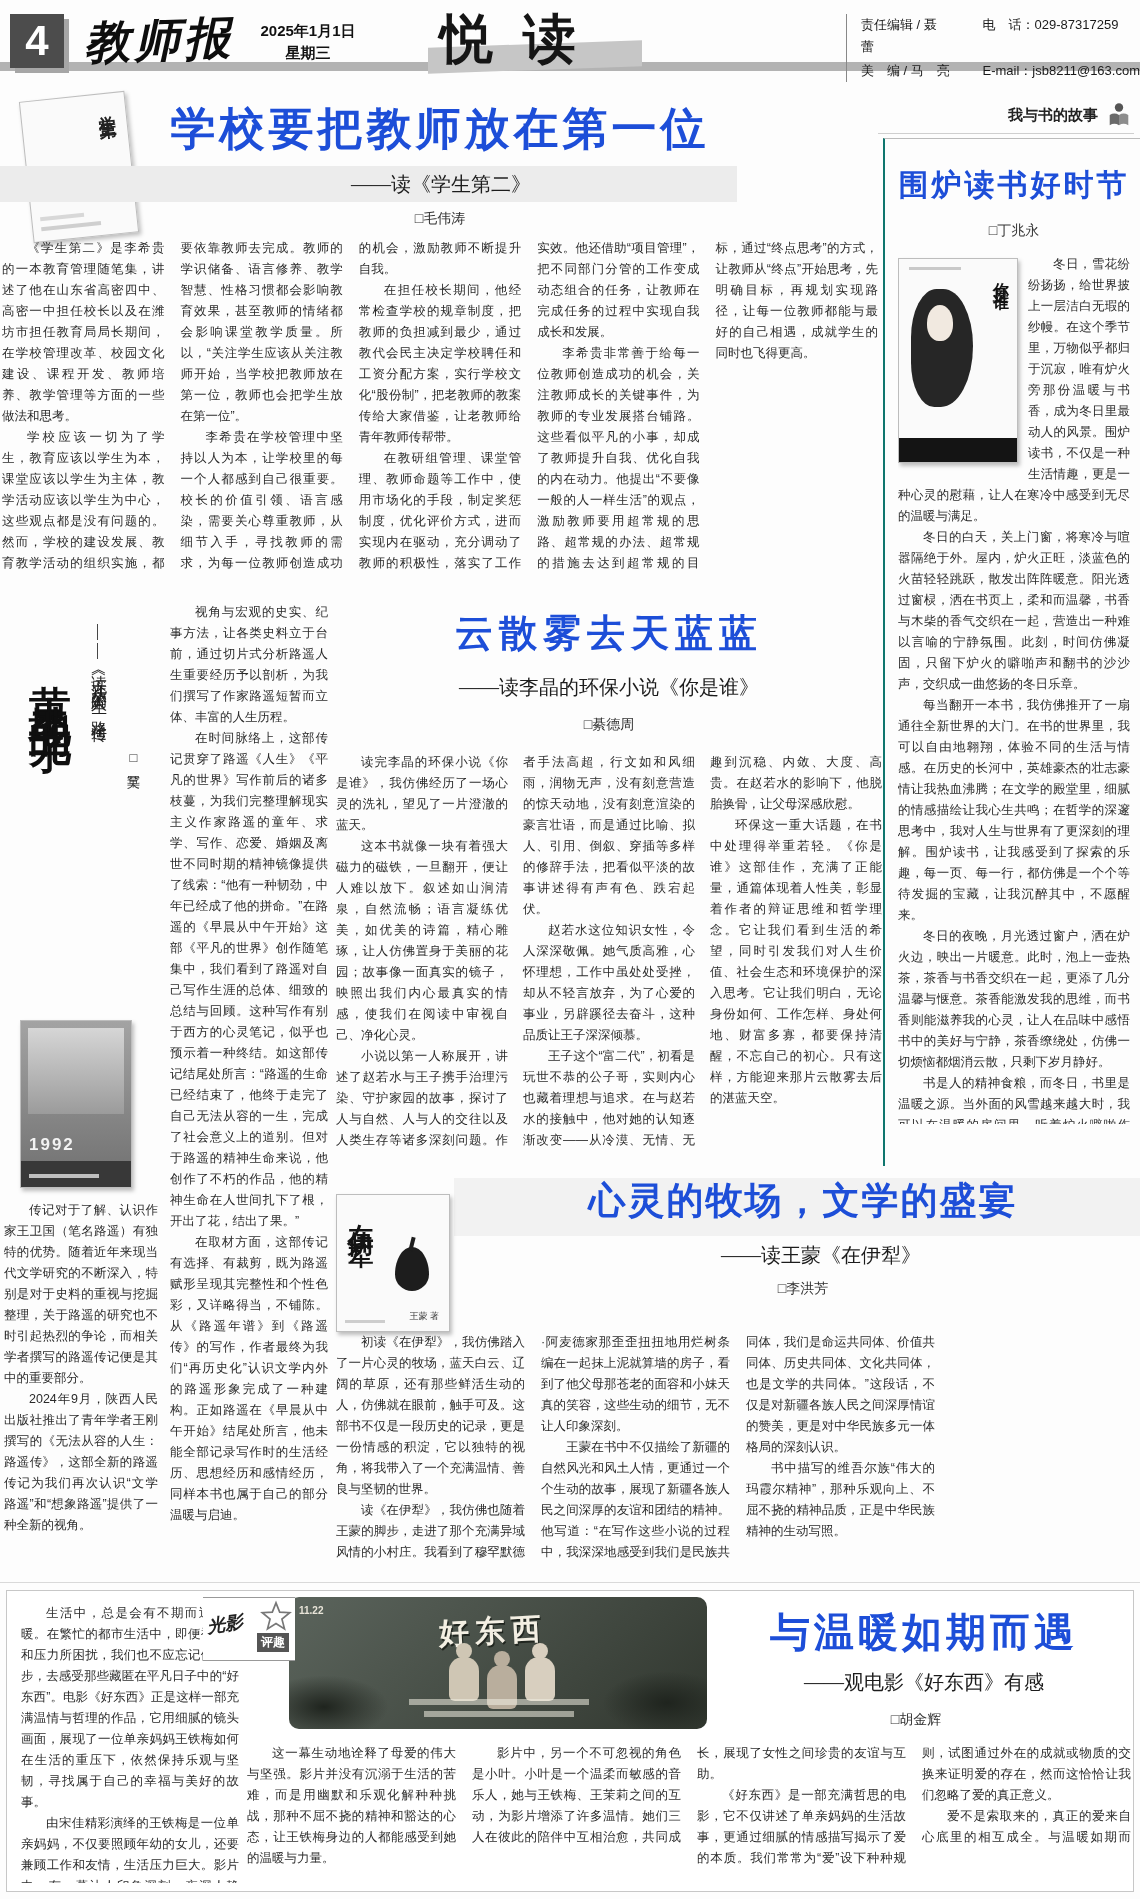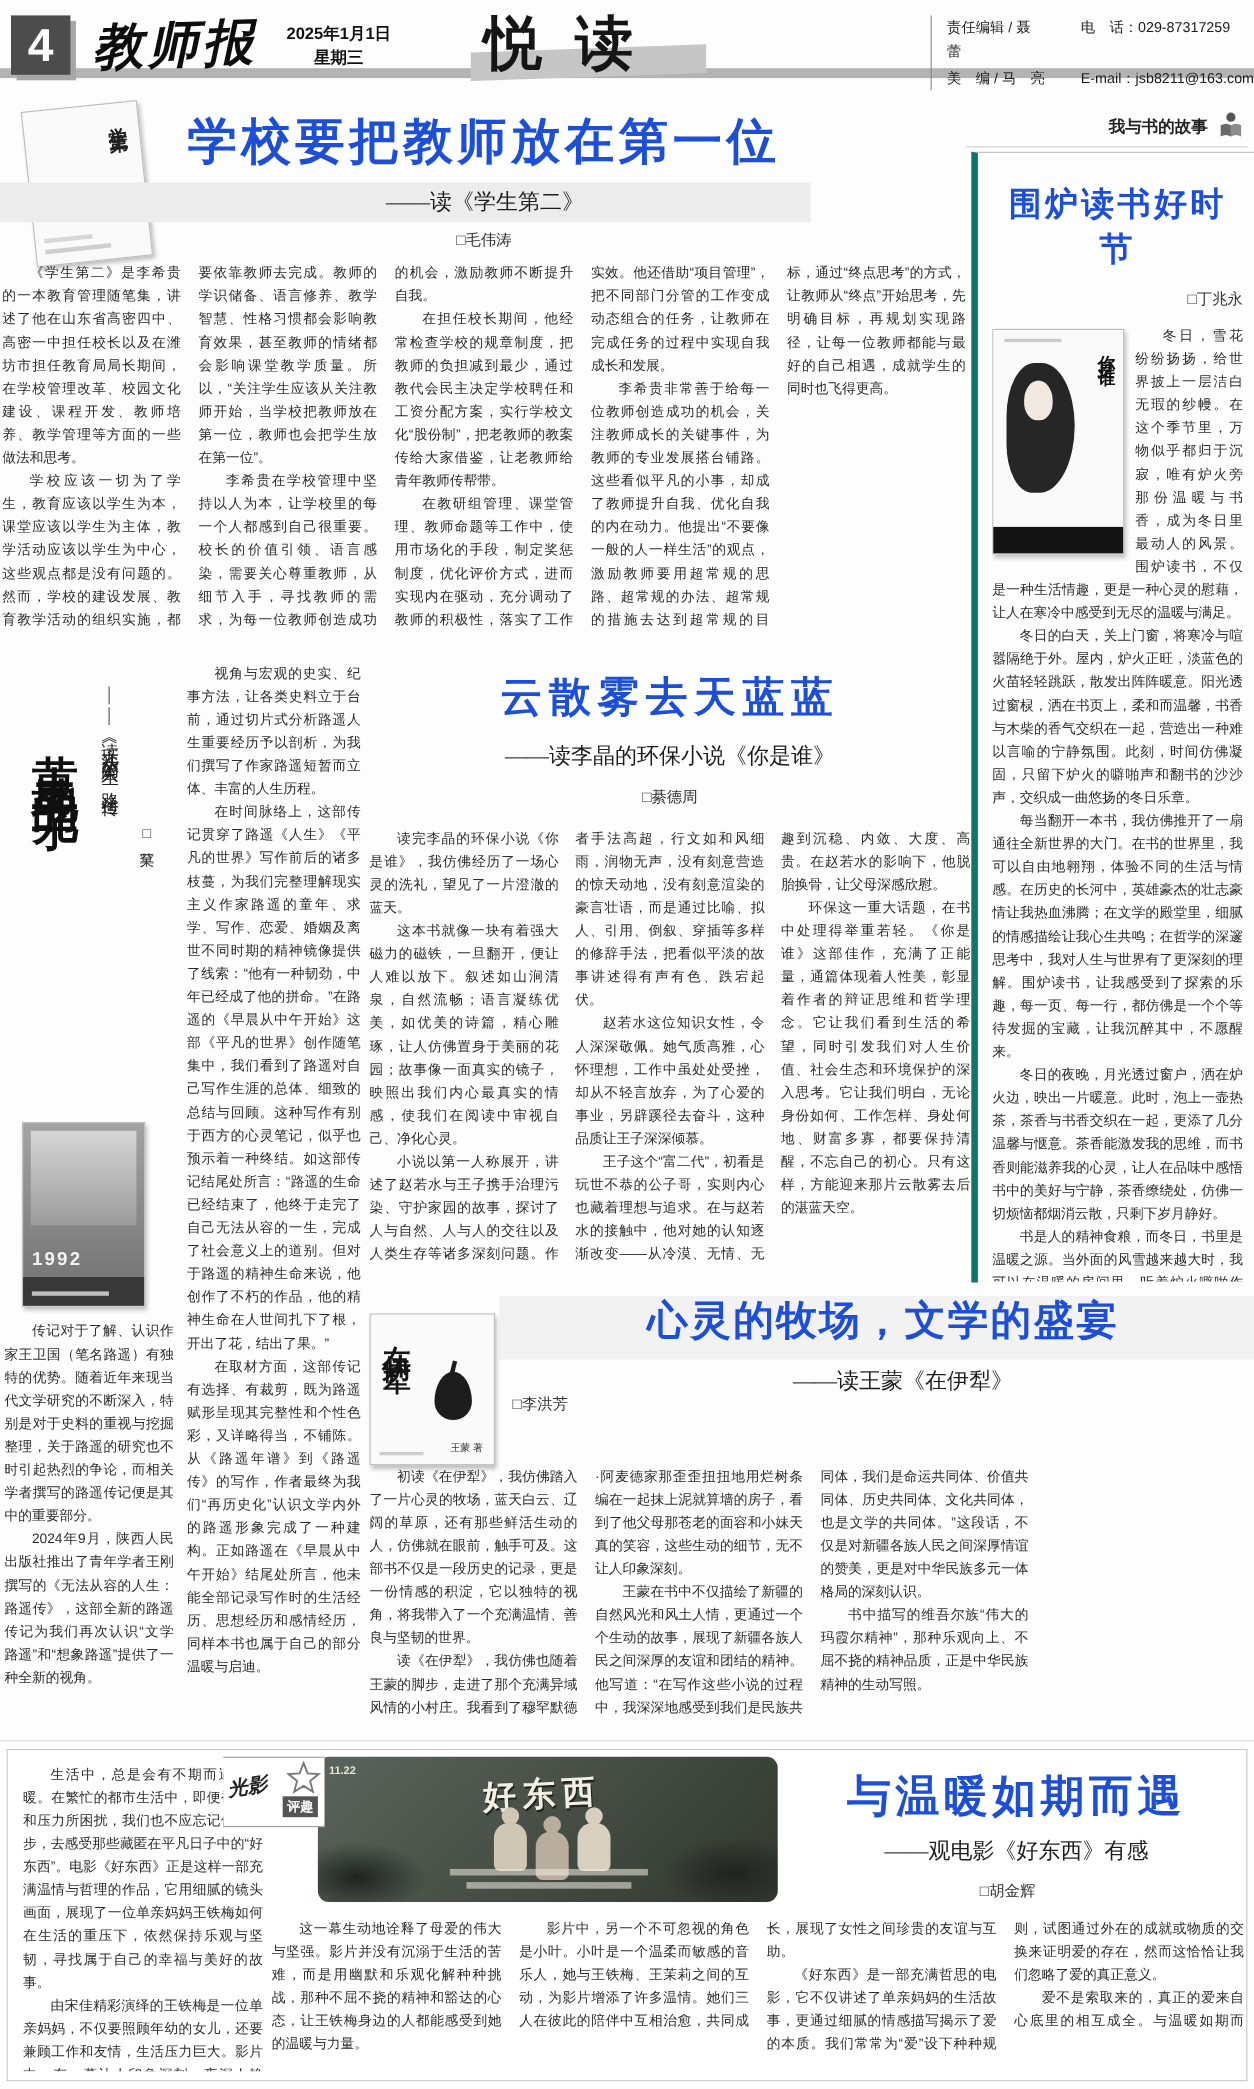--- a/index.html
+++ b/index.html
@@ -84,23 +84,23 @@
   .main-band .sub { display:block; padding-left:145px; text-align:center; line-height:36px; }
   .art-main .byline { position:absolute; left:140px; top:114px; width:600px; text-align:center; }
   .main-body { position:absolute; left:2px; top:142px; width:876px; height:356px; }
 
   
   .side-tag { position:absolute; left:878px; top:102px; width:256px; height:32px;
               display:flex; justify-content:flex-end; align-items:center; gap:6px;
               border-bottom:1px solid #cfcfcf; padding-bottom:4px; }
   .side-tag .t { font-family:"Liberation Serif", serif; font-size:15px; font-weight:bold; color:#222; }
   .sidebox { position:absolute; left:883px; top:138px; width:257px; height:1028px;
-             border-left:6px solid #0f766e; border-top:1px solid #bcbcbc; padding:26px 10px 0 13px; }
+             border-left:2px solid #0f766e; border-top:1px solid #bcbcbc; padding:26px 10px 0 13px; }
   .sidebox h2 { text-align:center; font-size:30px; letter-spacing:3px; }
-  .sidebox .byline { display:block; text-align:right; margin:16px 0 14px; }
+  .sidebox .byline { display:block; text-align:center; margin:16px 0 14px; }
   .side-body { height:870px; }
 
   
   .v-title { left:22px; top:52px; writing-mode:vertical-rl; font-size:42px; font-weight:900;
              letter-spacing:10px; color:#0f0f0f; }
   .v-sub { left:88px; top:24px; writing-mode:vertical-rl; font-family:"Liberation Serif", serif;
            font-size:16px; letter-spacing:3px; color:#1e1e1e; height:340px; }
   .v-byline { left:124px; top:150px; writing-mode:vertical-rl; font-family:"Liberation Serif", serif;
               font-size:13px; color:#333; }
   .loess-left  { left:4px;  top:600px; width:154px; height:380px; }
@@ -111,21 +111,21 @@
                   font-size:38px; letter-spacing:6px; }
   .art-cloud .sub    { position:absolute; left:0; top:74px;  width:546px; text-align:center; }
   .art-cloud .byline { position:absolute; left:0; top:116px; width:546px; text-align:center; }
   .cloud-body { position:absolute; left:0; top:152px; width:546px; height:404px; }
 
   
   .yili-band { position:absolute; left:118px; top:12px; width:686px; height:58px; background:#f2f2f2; }
   .art-yili h2 { position:absolute; left:130px; top:10px; width:674px; text-align:center;
                  font-size:37px; letter-spacing:2px; }
   .art-yili .sub    { position:absolute; left:148px; top:76px;  width:674px; text-align:center; }
-  .art-yili .byline { position:absolute; left:130px; top:102px; width:674px; }
+  .art-yili .byline { position:absolute; left:130px; top:114px; width:674px; text-align:center; }
   .yili-body { position:absolute; left:0; top:166px; width:804px; height:246px; }
 
   
   .art-movie { border:1px solid #c7c7c7; background:#fff; }
   .m-col1 { left:14px; top:12px; width:218px; height:280px; }
   .m-label { left:196px; top:6px; width:92px; height:64px; background:#fff; z-index:3;
              border-top:1px solid #999; border-bottom:1px solid #999; text-align:center; }
   .m-label .gy { font-style:italic; font-weight:bold; font-size:18px; color:#222;
                  position:absolute; left:4px; top:14px; transform:rotate(-8deg); }
   .m-label .pq { position:absolute; right:6px; bottom:8px; font-size:12px; font-weight:bold;

